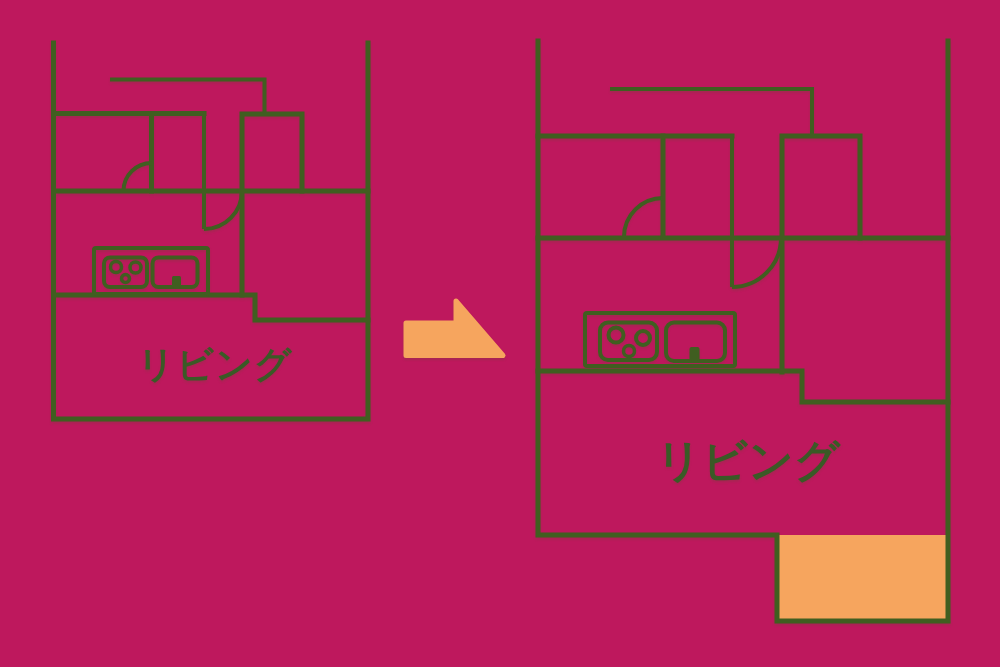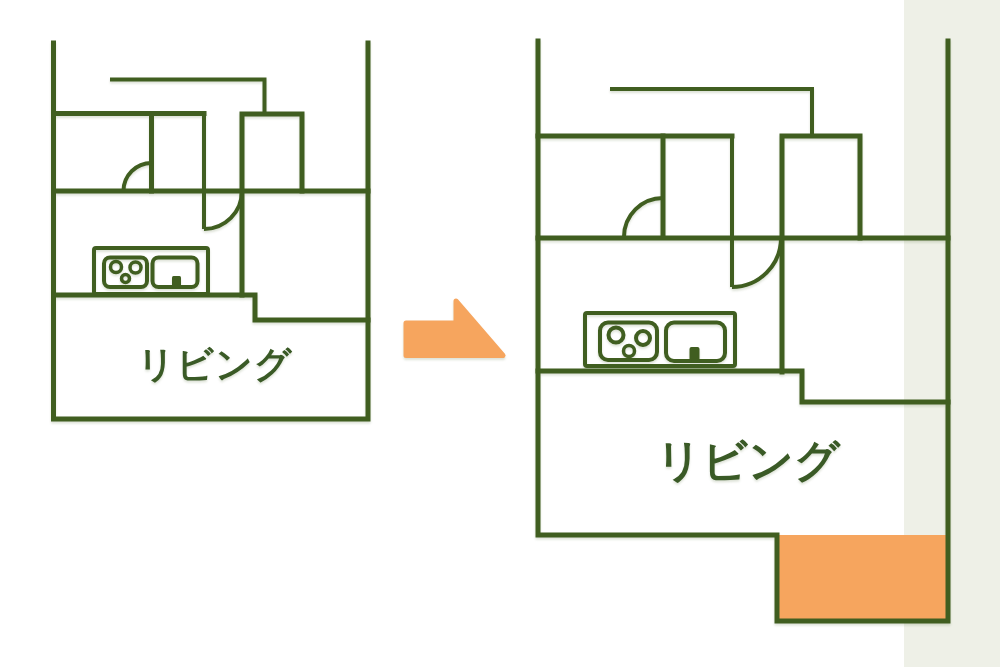--- a/index.html
+++ b/index.html
@@ -6,23 +6,23 @@
     margin: 0;
     padding: 0;
     width: 1000px;
     height: 667px;
     background: #eef0e7;
     font-family: "Liberation Sans", sans-serif;
     overflow: hidden;
   }
   .canvas {
     position: relative;
-    width: 904px;
+    width: 1000px;
     height: 667px;
-    background: #ffffff;
+    background: #be185d;
   }
   svg.plan-svg {
     display: block;
     width: 1000px;
     height: 667px;
     filter: drop-shadow(0px 2px 1px rgba(64, 94, 32, 0.18));
   }
   .wall {
     stroke: #405e20;
     stroke-width: 5;

